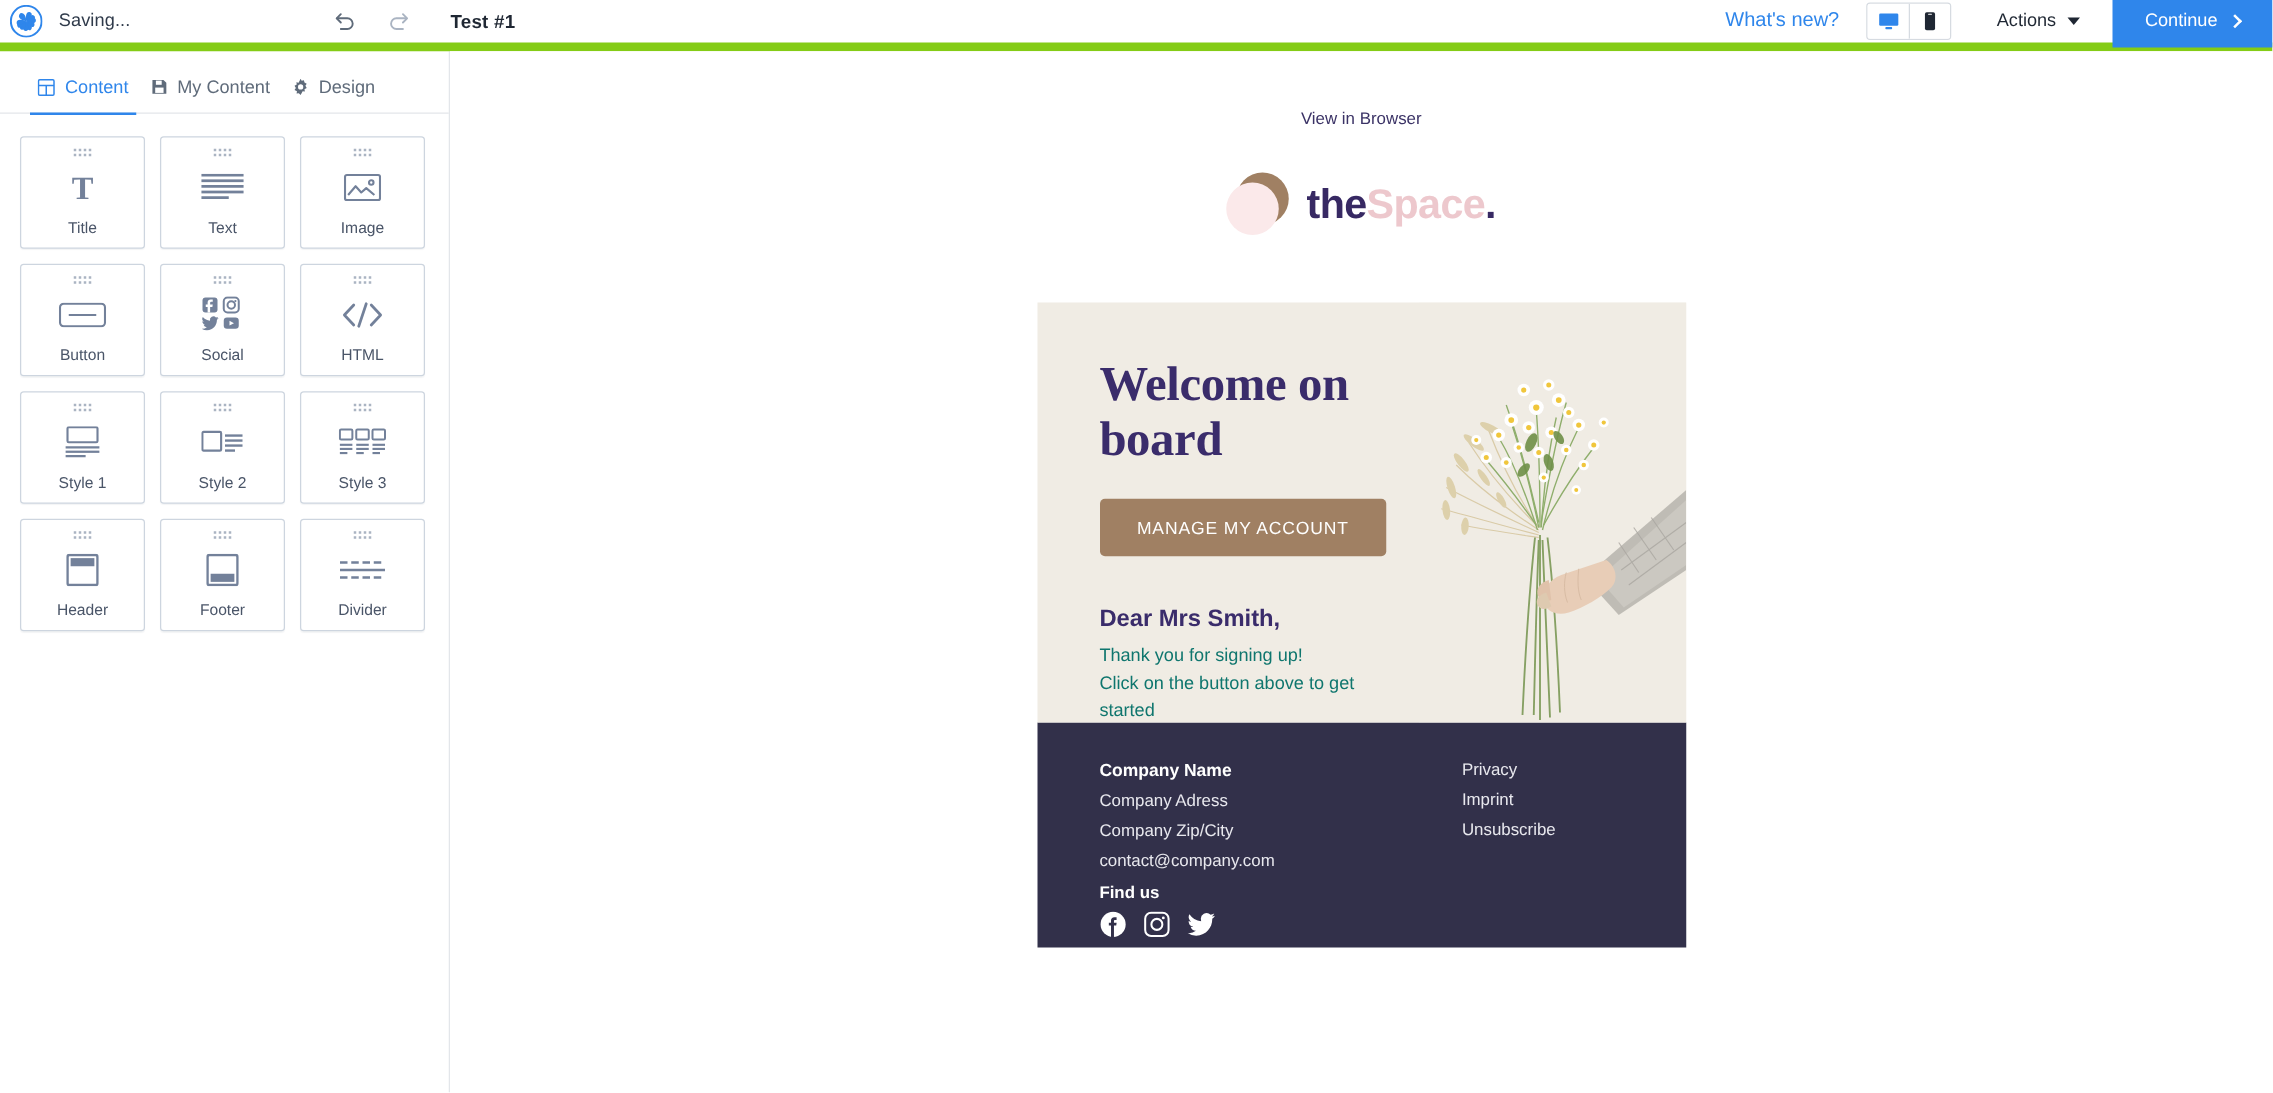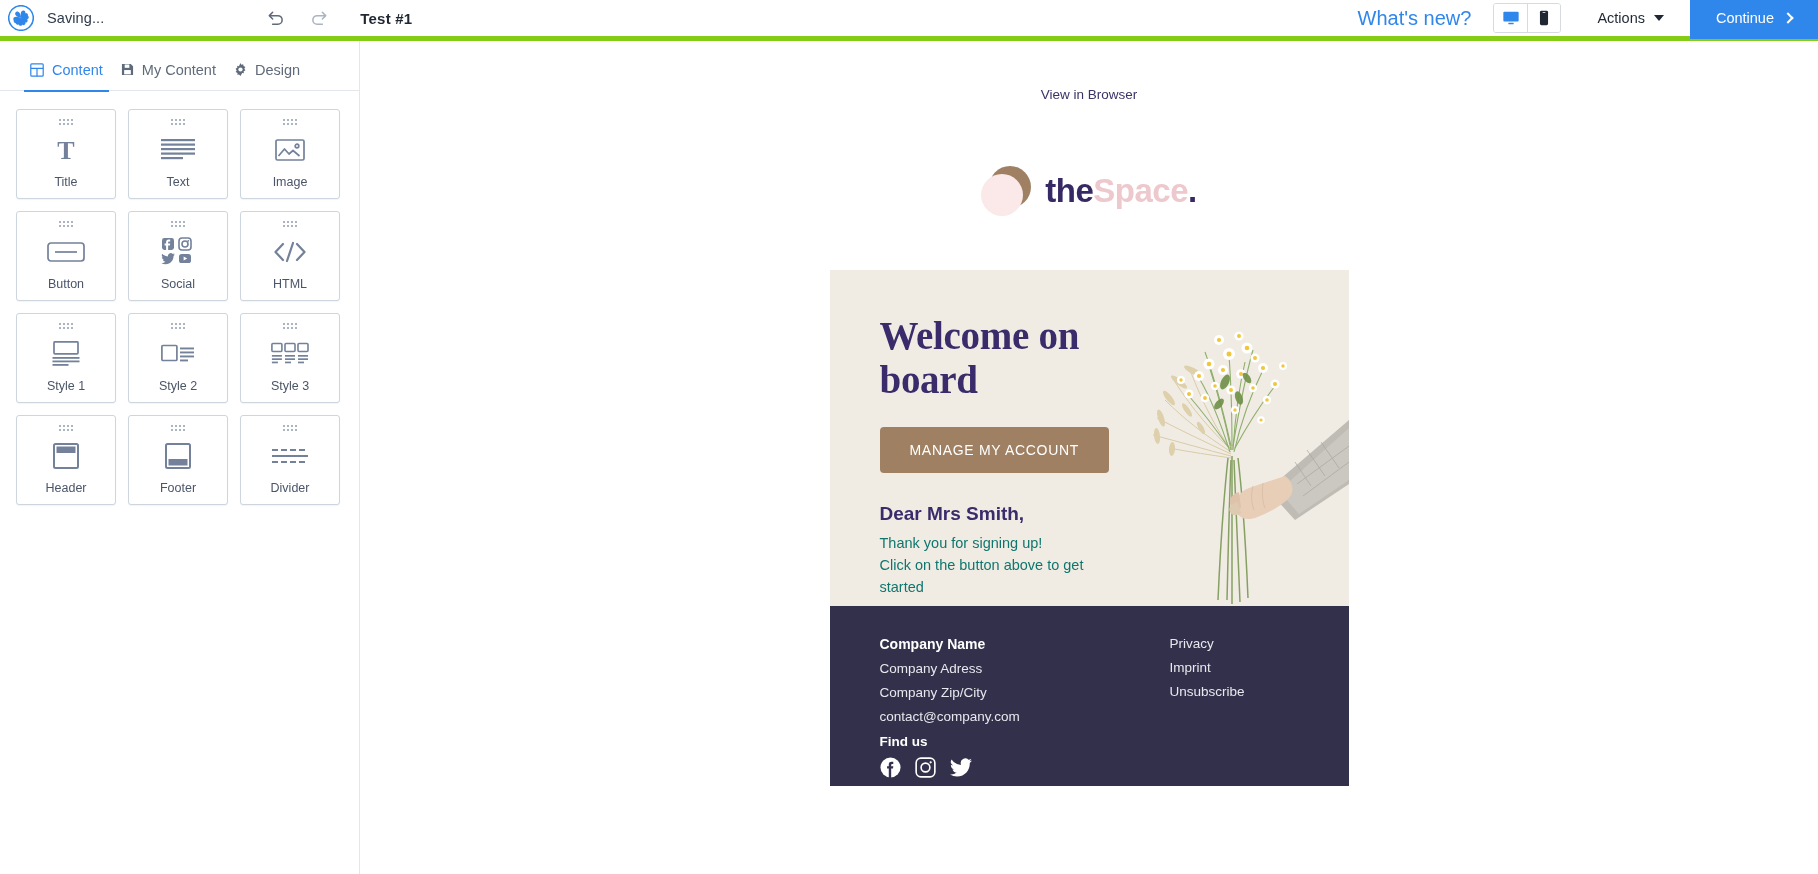--- a/index.html
+++ b/index.html
@@ -8,21 +8,21 @@
     font-family: "Liberation Sans", sans-serif;
     background: #ffffff;
     overflow: hidden;
   }
 
   
   .topbar {
     height: 41px;
     display: flex;
     align-items: center;
-    border-bottom: 5px solid #84cc16;
+    border-bottom: 7px solid #84cc16;
     background: #fff;
     position: relative;
   }
   .brand-box {
     width: 41px; height: 41px;
     display: flex; align-items: center; justify-content: center;
     flex: 0 0 41px;
   }
   .saving-text {
     margin-left: 6px;
@@ -39,21 +39,21 @@
     cursor: pointer;
   }
   .doc-title {
     font-size: 15px;
     font-weight: bold;
     color: #1f2733;
     letter-spacing: .2px;
   }
   .whatsnew {
     color: #2f86eb;
-    font-size: 20px;
+    font-size: 16px;
     cursor: pointer;
     margin-right: 22px;
   }
   .device-toggle {
     display: flex;
     border: 1px solid #d6dbe1;
     border-radius: 3px;
     overflow: hidden;
     height: 30px;
     margin-right: 36px;
@@ -183,21 +183,21 @@
   }
   .email {
     width: 519px;
     margin: 0 auto;
     padding-top: 46px;
   }
   .view-browser {
     text-align: center;
     font-size: 13.5px;
     color: #3b3366;
-    margin-bottom: 64px;
+    margin-bottom: 36px;
   }
   .logo-row {
     display: flex; align-items: center; justify-content: center;
     gap: 14px;
     margin-bottom: 54px;
   }
   .logo-mark { position: relative; width: 50px; height: 50px; }
   .logo-mark .c-brown {
     position: absolute; right: 0; top: 0;
     width: 42px; height: 42px; border-radius: 50%;
@@ -231,21 +231,21 @@
   }
   .hero-cta {
     display: inline-block;
     background: #a08063;
     color: #fff;
     font-size: 14px;
     letter-spacing: .7px;
     padding: 15px 30px;
     border-radius: 4px;
     cursor: pointer;
-    margin-bottom: 30px;
+    margin-bottom: 40px;
   }
   .hero-greeting {
     font-size: 19px; font-weight: bold; color: #3a2c6b;
     margin-bottom: 8px;
   }
   .hero-line { font-size: 14.5px; color: #0f766e; line-height: 1.5; }
 
   .hero-photo {
     position: absolute;
     right: 0; top: 0;

